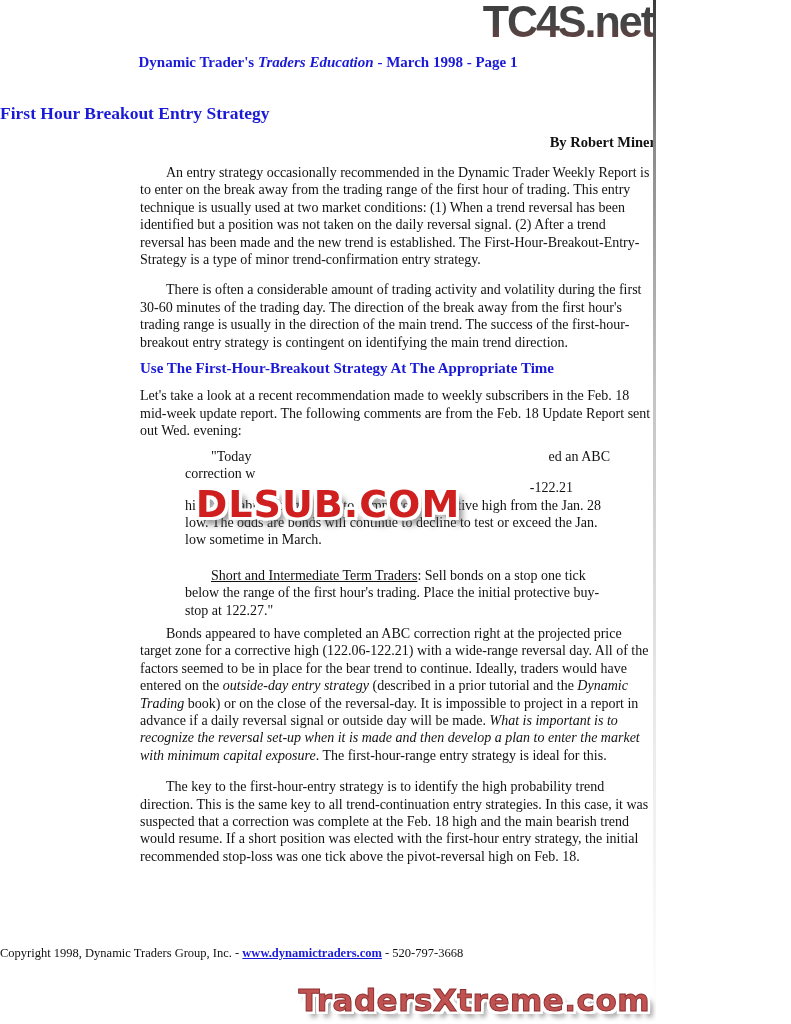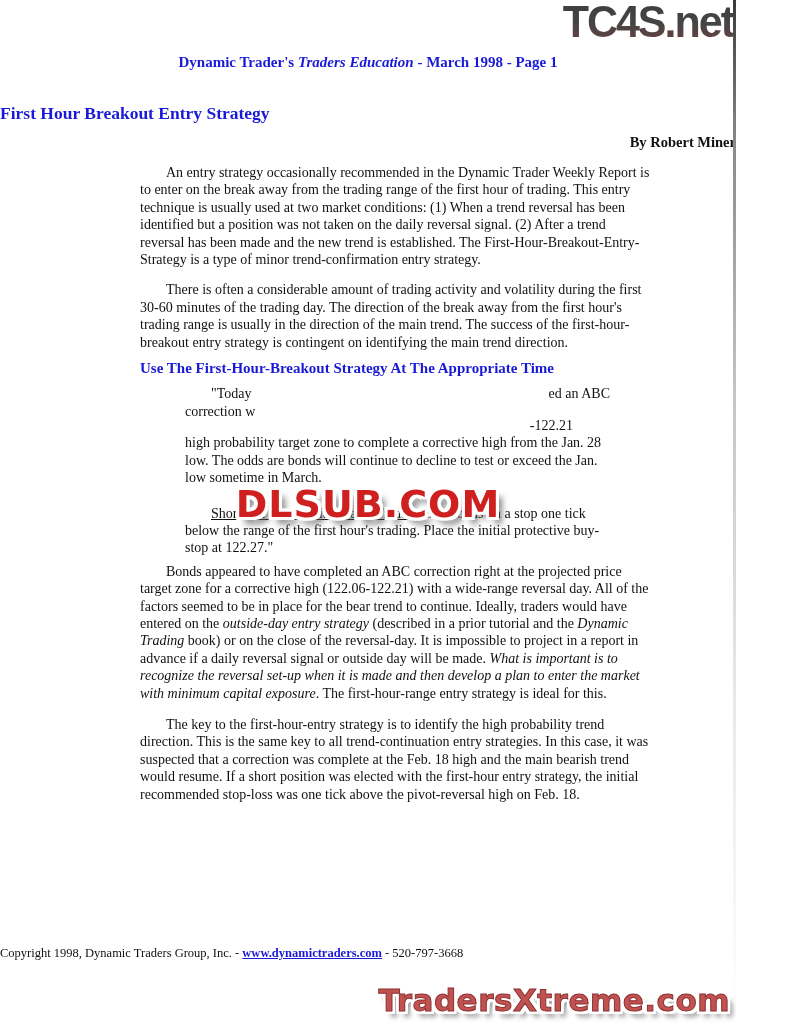--- a/index.html
+++ b/index.html
@@ -1,19 +1,19 @@
 <!DOCTYPE html>
 <html><head>
 <meta charset="utf-8">
 <style>
   * { margin: 0; padding: 0; box-sizing: border-box; }
   html, body { background: #ffffff; }
   .page {
     position: relative;
-    width: 736px;
+    width: 656px;
     height: 1024px;
     background: #ffffff;
     font-family: "Liberation Serif", serif;
     color: #111111;
     overflow: hidden;
   }
   .right-edge {
     position: absolute;
     top: 0; right: 0;
     width: 3px; height: 100%;
@@ -142,20 +142,21 @@
   <div class="byline">By Robert Miner</div>
 
   <div class="content">
 
     <p class="body first-para">An entry strategy occasionally recommended in the Dynamic Trader Weekly Report is to enter on the break away from the trading range of the first hour of trading. This entry technique is usually used at two market conditions:  (1) When a trend reversal has been identified but a position was not taken on the daily reversal signal. (2) After a trend reversal has been made and the new trend is established. The First-Hour-Breakout-Entry-Strategy is a type of minor trend-confirmation entry strategy.</p>
 
     <p class="body">There is often a considerable amount of trading activity and volatility during the first 30-60 minutes of the trading day. The direction of the break away from the first hour's trading range is usually in the direction of the main trend. The success of the first-hour-breakout entry strategy is contingent on identifying the main trend direction.</p>
 
     <h2 class="section-head">Use The First-Hour-Breakout Strategy At The Appropriate Time</h2>
 
+    <p class="body noindent" style="margin-top:10px;">Let's take a look at a recent recommendation made to weekly subscribers in the Feb. 18 mid-week update report. The following comments are from the Feb. 18 Update Report sent out Wed. evening:</p>
 
     <div class="quote">
       <div class="quote-row row1">
         <span class="frag-left">"Today</span>
         <span class="frag-right">ed an ABC</span>
       </div>
       <div class="quote-row row2">
         <span class="frag-left">correction w</span>
         <span class="frag-right">-122.21</span>
       </div>

